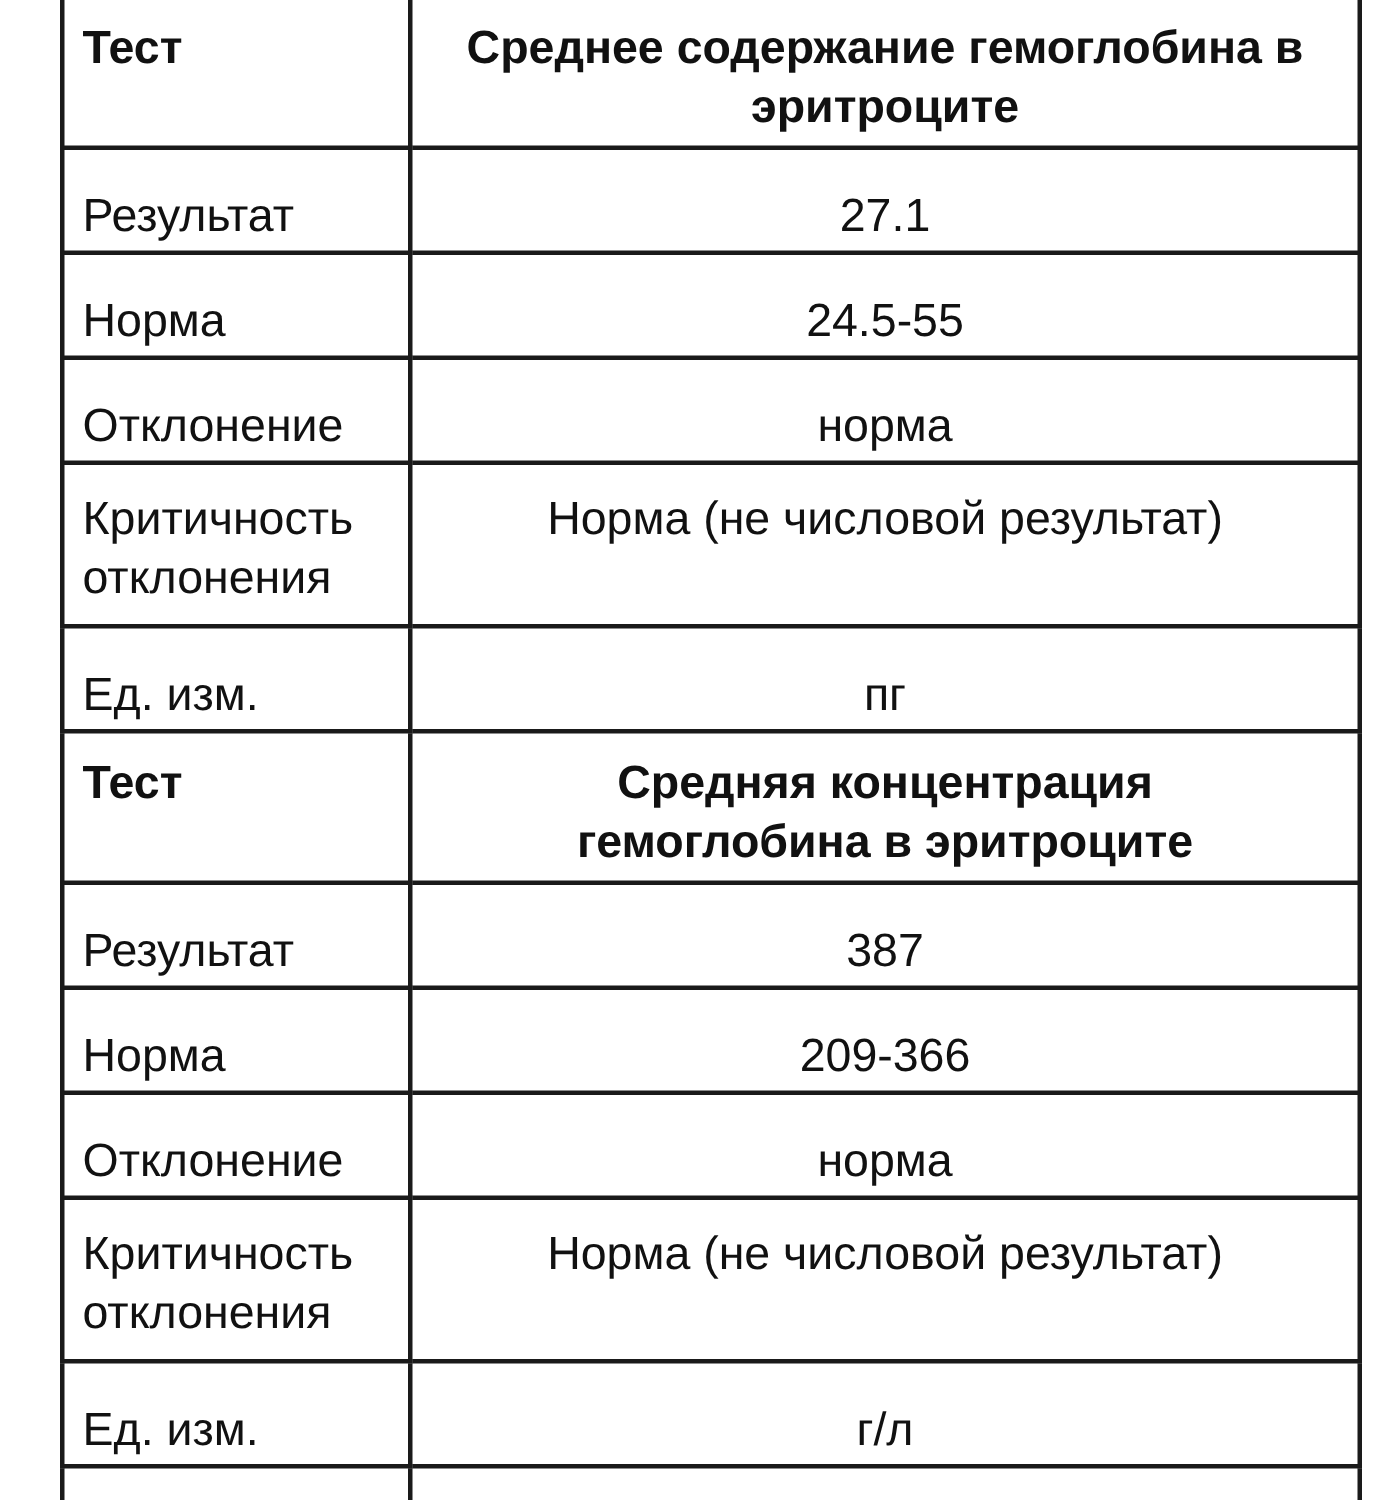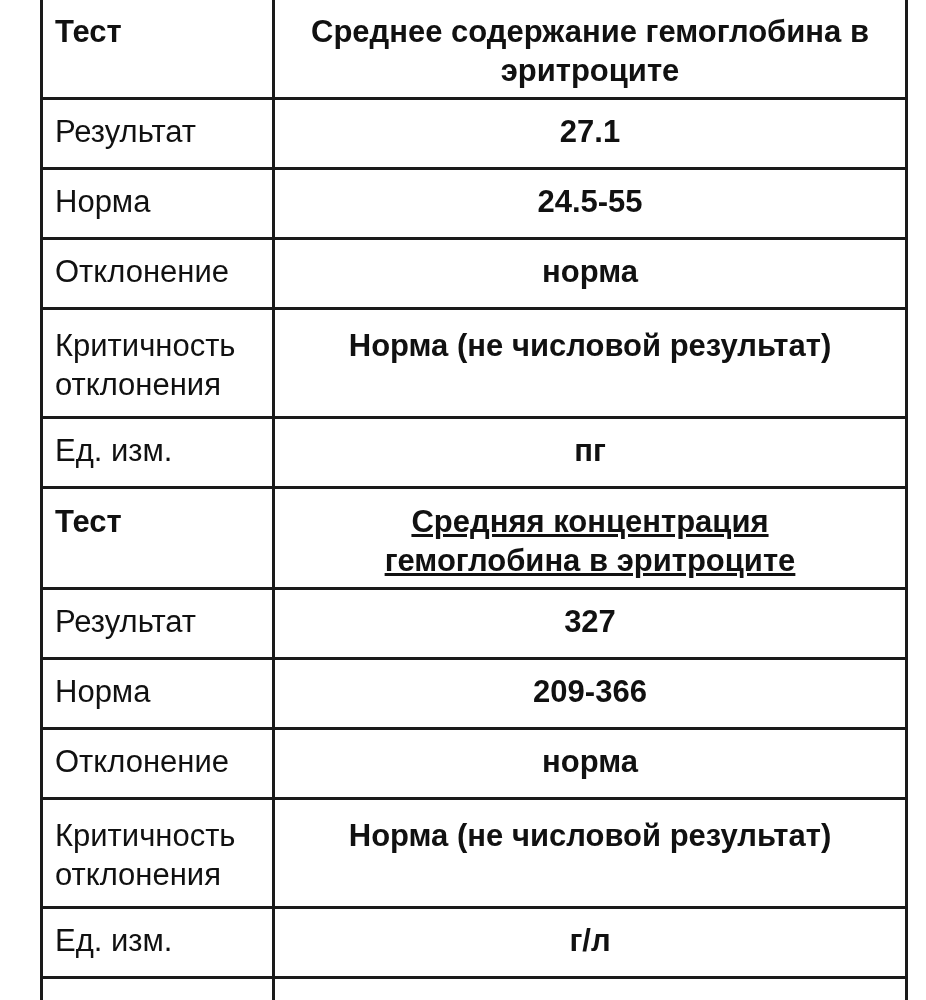--- a/index.html
+++ b/index.html
@@ -3,24 +3,24 @@
 <meta charset="utf-8">
 <style>
   html, body { margin:0; padding:0; background:#ffffff; }
   body { width:926px; height:1000px; overflow:hidden; position:relative;
          font-family:"Liberation Sans", "DejaVu Sans", sans-serif; color:#111; }
   table.results { position:absolute; left:40px; top:-4px; border-collapse:collapse;
                   width:868px; table-layout:fixed; }
   table.results td { border:3px solid #1a1a1a; font-size:31px; line-height:39px;
                      padding:0 12px; vertical-align:top; }
   td.label { width:232px; padding-left:14px; }
-  td.value { text-align:center;font-weight:bold; }
+  td.value { text-align:center; }
   tr.head td { height:101px; padding-top:13px; box-sizing:border-box; }
   tr.head td { font-weight:bold; }
-  tr.row td { height:70px; padding-top:12px; box-sizing:border-box; }
+  tr.row td { height:70px; padding-top:24px; box-sizing:border-box; }
   tr.tall td { height:109px; padding-top:16px; box-sizing:border-box; }
   tr.stub td { height:30px; }
 </style>
 </head>
 <body>
 
 <table class="results">
   <tbody>
     <tr class="head">
       <td class="label">Тест</td>
@@ -42,25 +42,25 @@
       <td class="label">Критичность отклонения</td>
       <td class="value">Норма (не числовой результат)</td>
     </tr>
     <tr class="row">
       <td class="label">Ед. изм.</td>
       <td class="value">пг</td>
     </tr>
 
     <tr class="head">
       <td class="label">Тест</td>
-      <td class="value" style="padding-left:70px;padding-right:70px;text-decoration:underline;">Средняя концентрация гемоглобина в эритроците</td>
+      <td class="value" style="padding-left:70px;padding-right:70px;">Средняя концентрация гемоглобина в эритроците</td>
     </tr>
     <tr class="row">
       <td class="label">Результат</td>
-      <td class="value">327</td>
+      <td class="value">387</td>
     </tr>
     <tr class="row">
       <td class="label">Норма</td>
       <td class="value">209-366</td>
     </tr>
     <tr class="row">
       <td class="label">Отклонение</td>
       <td class="value">норма</td>
     </tr>
     <tr class="tall">

